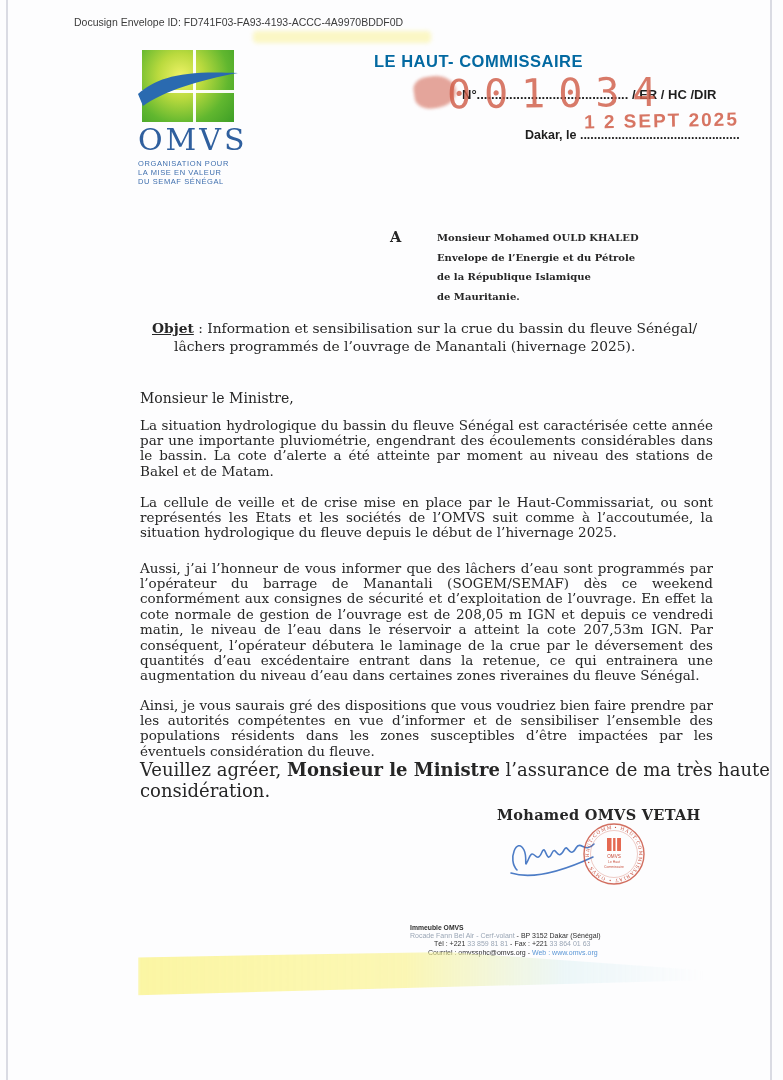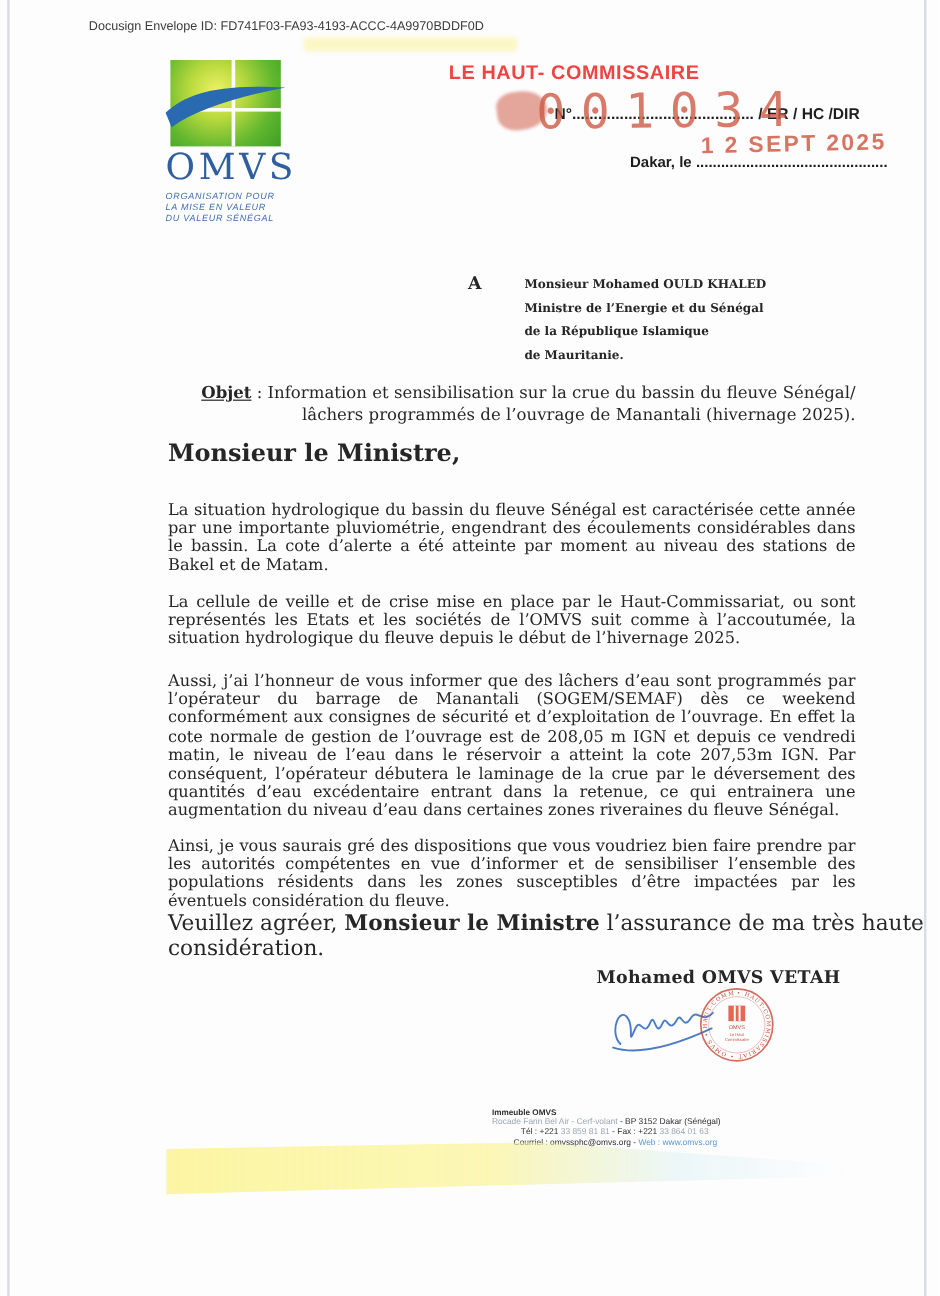--- a/index.html
+++ b/index.html
@@ -17,45 +17,45 @@
   .smear-top{left:253px;top:31px;width:178px;height:12px;background:rgba(249,243,150,.55);filter:blur(2px);border-radius:4px;}
 
   
   .logo{left:138px;top:50px;width:130px;}
   .logo-square{position:relative;width:92px;height:72px;margin-left:4px;
     background:radial-gradient(circle at 42% 36%, #eef266 0%, #bada3e 32%, #61b72f 68%, #3d9e26 100%);}
   .logo-cross-v{position:absolute;left:55%;top:0;width:3px;height:100%;background:rgba(255,255,255,.95);}
   .logo-cross-h{position:absolute;top:56%;left:0;height:3px;width:100%;background:rgba(255,255,255,.95);}
   .logo-swoosh{position:absolute;left:-6px;top:8px;width:104px;height:58px;}
   .logo-word{font-family:"DejaVu Serif",serif;font-size:30px;letter-spacing:3px;color:#2f5f9e;margin-top:3px;line-height:1;}
-  .logo-sub{font-family:"Liberation Sans",sans-serif;font-size:7.5px;letter-spacing:.6px;color:#3f6fae;line-height:9px;margin-top:4px;font-style:italic;}
+  .logo-sub{font-family:"Liberation Sans",sans-serif;font-size:7.5px;letter-spacing:.6px;color:#3f6fae;line-height:9px;margin-top:4px;}
 
   
   .hc-title{left:374px;top:52px;font-family:"Liberation Sans",sans-serif;font-weight:bold;
-            font-size:16.5px;letter-spacing:.5px;color:#ef4444;}
+            font-size:16.5px;letter-spacing:.5px;color:#0369a1;}
   .ref-line{left:462px;top:87px;font-family:"Liberation Sans",sans-serif;font-weight:bold;font-size:13px;color:#1e1e1e;white-space:nowrap;}
   .stamp-number{left:447px;top:70px;font-family:"DejaVu Sans Mono",monospace;font-size:40px;
                 letter-spacing:13px;color:rgba(208,93,72,.82);transform:rotate(-.6deg);white-space:nowrap;}
   .stamp-smudge{left:414px;top:76px;width:42px;height:32px;background:rgba(208,93,72,.55);
                 border-radius:40% 60% 55% 45%;filter:blur(1.5px);transform:rotate(-8deg);}
   .dakar-line{left:497px;top:128px;font-family:"Liberation Sans",sans-serif;font-weight:bold;font-size:12.5px;color:#1e1e1e;white-space:nowrap;margin-left:28px;}
   .stamp-date{left:584px;top:110px;font-family:"Liberation Sans",sans-serif;font-weight:bold;
               font-size:19px;letter-spacing:2px;color:rgba(208,93,72,.85);transform:rotate(-1.2deg);white-space:nowrap;}
 
   
   .to-label{left:390px;top:228px;font-weight:bold;font-size:14.5px;}
   .recipient{left:437px;top:228px;font-weight:bold;font-size:10px;line-height:19.5px;}
 
   
-  .subject{left:128px;top:320px;width:585px;font-size:13.8px;line-height:17.5px;text-align:right;}
+  .subject{left:152px;top:320px;width:585px;font-size:13.8px;line-height:17.5px;}
   .subject .lbl{font-weight:bold;text-decoration:underline;}
-  .subject .l2{margin-left:46px;}
+  .subject .l2{margin-left:22px;}
 
   
-  .salutation{left:140px;top:365px;font-weight:bold;font-size:20px;}
+  .salutation{left:140px;top:390px;font-weight:normal;font-size:14px;}
   .para{left:140px;width:573px;font-size:13.5px;line-height:15.4px;text-align:justify;}
   .p1{top:404px;} .p2{top:481px;} .p3{top:547px;} .p4{top:684px;}
   .closing{left:140px;top:759px;font-size:18px;}
   .closing b{font-weight:bold;}
 
   
   .sig-name{left:497px;top:806px;font-weight:bold;font-size:14.5px;letter-spacing:.3px;}
   .sig-mark{left:503px;top:826px;width:98px;height:58px;}
   .seal{left:580px;top:820px;width:68px;height:68px;}
 
@@ -88,35 +88,35 @@
       <div class="logo-cross-v"></div>
       <div class="logo-cross-h"></div>
       <svg class="logo-swoosh" viewBox="0 0 104 58">
         <path d="M2 36 C 20 20, 44 12, 102 15 C 64 22, 28 33, 7 48 Z" fill="#2a6ab0"></path>
       </svg>
     </div>
     <div class="logo-word">OMVS</div>
     <div class="logo-sub">
       <div>ORGANISATION POUR</div>
       <div>LA MISE EN VALEUR</div>
-      <div>DU VALEUR SÉNÉGAL</div>
+      <div>DU SEMAF SÉNÉGAL</div>
     </div>
   </div>
 
   <div class="abs hc-title">LE HAUT- COMMISSAIRE</div>
   <div class="abs stamp-smudge"></div>
   <div class="abs ref-line"><span>N°</span><span>..........................................</span><span> / ER / HC /DIR</span></div>
   <div class="abs stamp-number">001034</div>
   <div class="abs dakar-line"><span>Dakar, le </span><span>..............................................</span></div>
   <div class="abs stamp-date">1 2 SEPT 2025</div>
 
   <div class="abs to-label">A</div>
   <div class="abs recipient">
     <div>Monsieur Mohamed OULD KHALED</div>
-    <div>Ministre de l’Energie et du Sénégal</div>
+    <div>Envelope de l’Energie et du Pétrole</div>
     <div>de la République Islamique</div>
     <div>de Mauritanie.</div>
   </div>
 
   <div class="abs subject">
     <div><span class="lbl">Objet</span><span> : </span><span>Information et sensibilisation sur la crue du bassin du fleuve Sénégal/</span></div>
     <div class="l2">lâchers programmés de l’ouvrage de Manantali (hivernage 2025).</div>
   </div>
 
   <div class="abs salutation">Monsieur le Ministre,</div>

